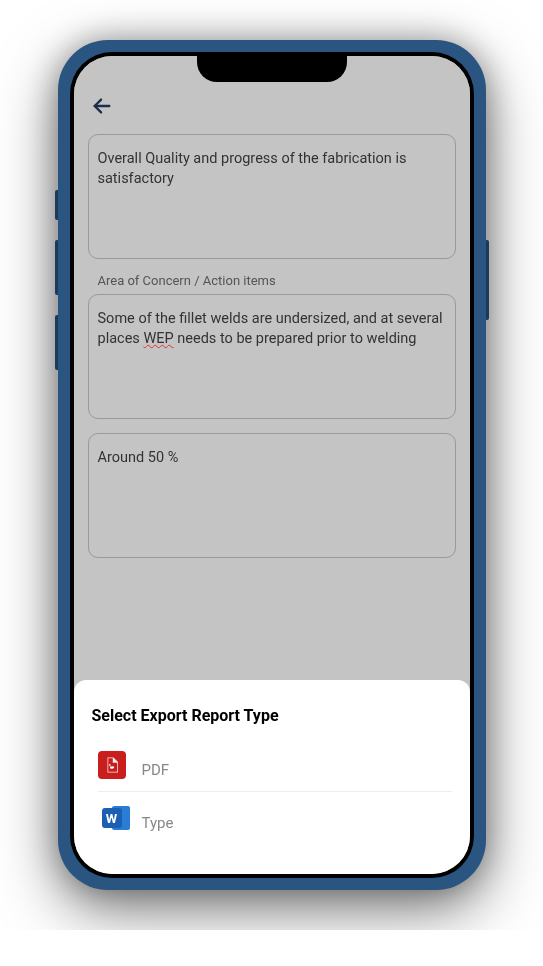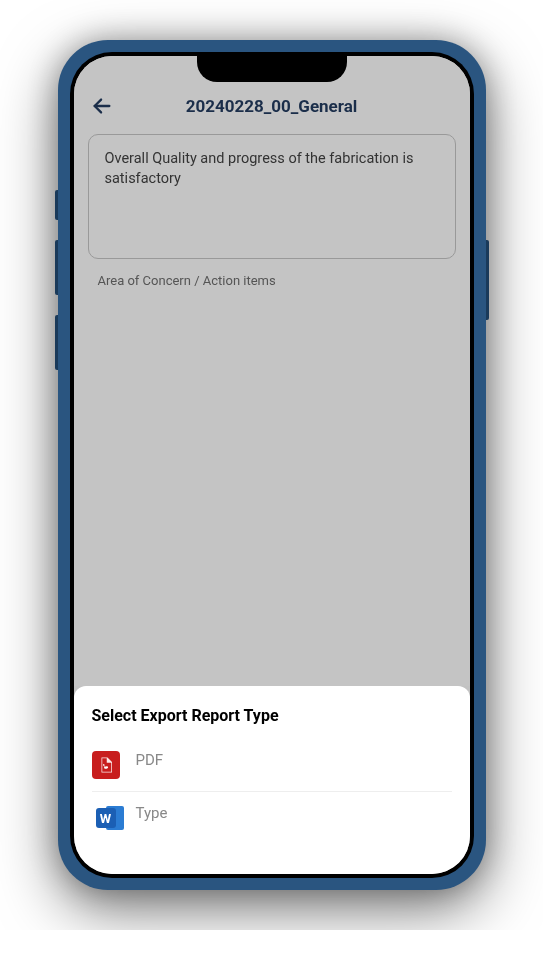--- a/index.html
+++ b/index.html
@@ -94,21 +94,21 @@
     }
     .content {
       flex: 1;
       overflow: hidden;
       padding: 0 14px;
       background: #c4c4c4;
     }
     .field-box {
       border: 1.5px solid #999;
       border-radius: 10px;
-      padding: 14px 16px;
+      padding: 14px 9px;
       min-height: 125px;
       background: transparent;
       margin-bottom: 14px;
     }
     .field-box.first { border-top: 1.5px solid #999; margin-top: 6px; }
     .field-text {
       font-size: 14.5px;
       color: #333;
       line-height: 1.35;
     }
@@ -118,35 +118,36 @@
       margin-bottom: 6px;
       margin-left: 10px;
     }
     .spell-underline {
       text-decoration: underline wavy #d33;
       text-decoration-thickness: 1px;
     }
     .bottom-sheet {
       background: #fff;
       border-radius: 12px 12px 0 0;
-      padding: 20px 18px 30px 18px;
+      padding: 26px 18px 30px 18px;
       margin-top: auto;
     }
     .sheet-title {
       font-size: 16px;
       font-weight: 700;
       color: #000;
       margin-bottom: 14px;
     }
     .export-option {
       display: flex;
-      align-items: flex-start;
+      align-items: flex-end;
       padding: 12px 0;
       cursor: pointer;
       border-bottom: 1px solid #eee;
+      margin-left: 6px;
     }
     .export-option:last-child { border-bottom: none; }
     .export-icon {
       width: 28px;
       height: 28px;
       border-radius: 4px;
       display: flex;
       align-items: center;
       justify-content: center;
       margin-right: 16px;
@@ -203,30 +204,37 @@
     <div class="notch"></div>
     <div class="screen">
 
       <div class="header">
         <div class="back-btn">
           <svg width="22" height="22" viewBox="0 0 24 24" fill="none" stroke="#1b2e4a" stroke-width="2.5" stroke-linecap="round" stroke-linejoin="round">
             <line x1="20" y1="12" x2="4" y2="12"></line>
             <polyline points="11 5 4 12 11 19"></polyline>
           </svg>
         </div>
-        <div class="header-title">20240228_00_General</div>
       </div>
 
       <div class="content">
         <div class="field-box first">
           <div class="field-text">Overall Quality and progress of the fabrication is satisfactory</div>
         </div>
 
         <div class="field-label">Area of Concern / Action items</div>
-
+        <div class="field-box">
+          <div class="field-text">
+            <span>Some of the fillet welds are undersized, and at several places </span><span class="spell-underline">WEP</span><span> needs to be prepared prior to welding</span>
+          </div>
+        </div>
+
+        <div class="field-box">
+          <div class="field-text">Around 50 %</div>
+        </div>
       </div>
 
       <div class="bottom-sheet">
         <div class="sheet-title">Select Export Report Type</div>
 
         <div class="export-option">
           <div class="export-icon pdf-icon">
             <svg width="18" height="18" viewBox="0 0 24 24" fill="#fff">
               <path d="M6 2 L14 2 L20 8 L20 22 L6 22 Z" fill="#fff" opacity="0.9"></path>
               <path d="M7 3 L13 3 L13 9 L19 9 L19 21 L7 21 Z" fill="#c81e1e"></path>

